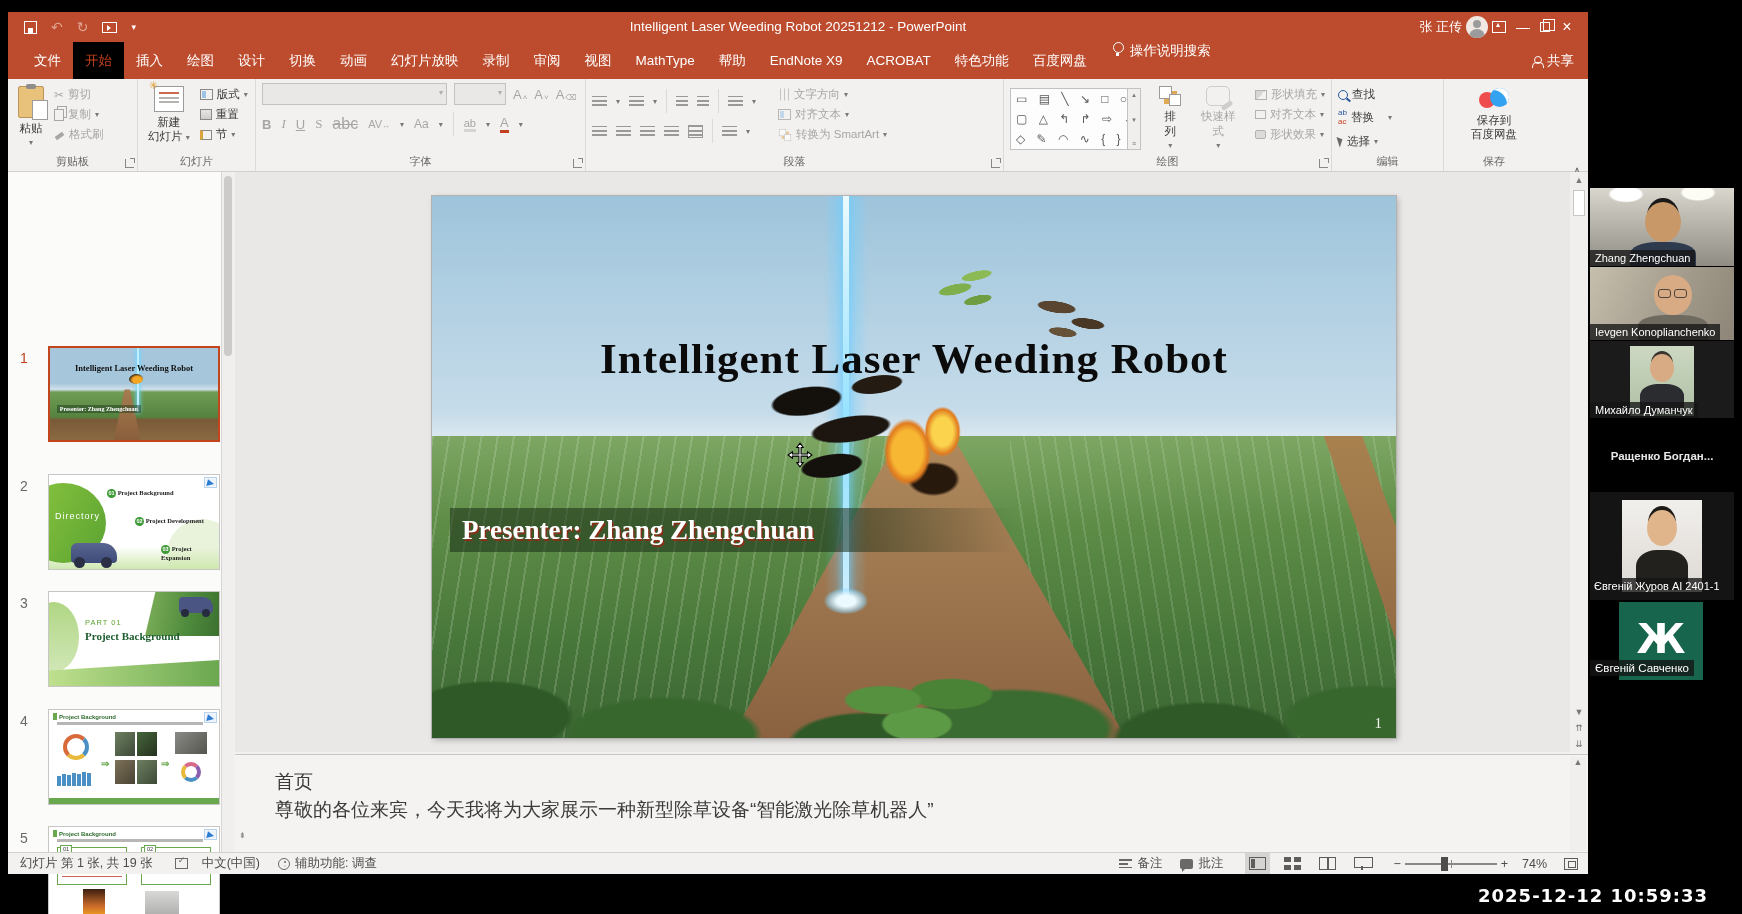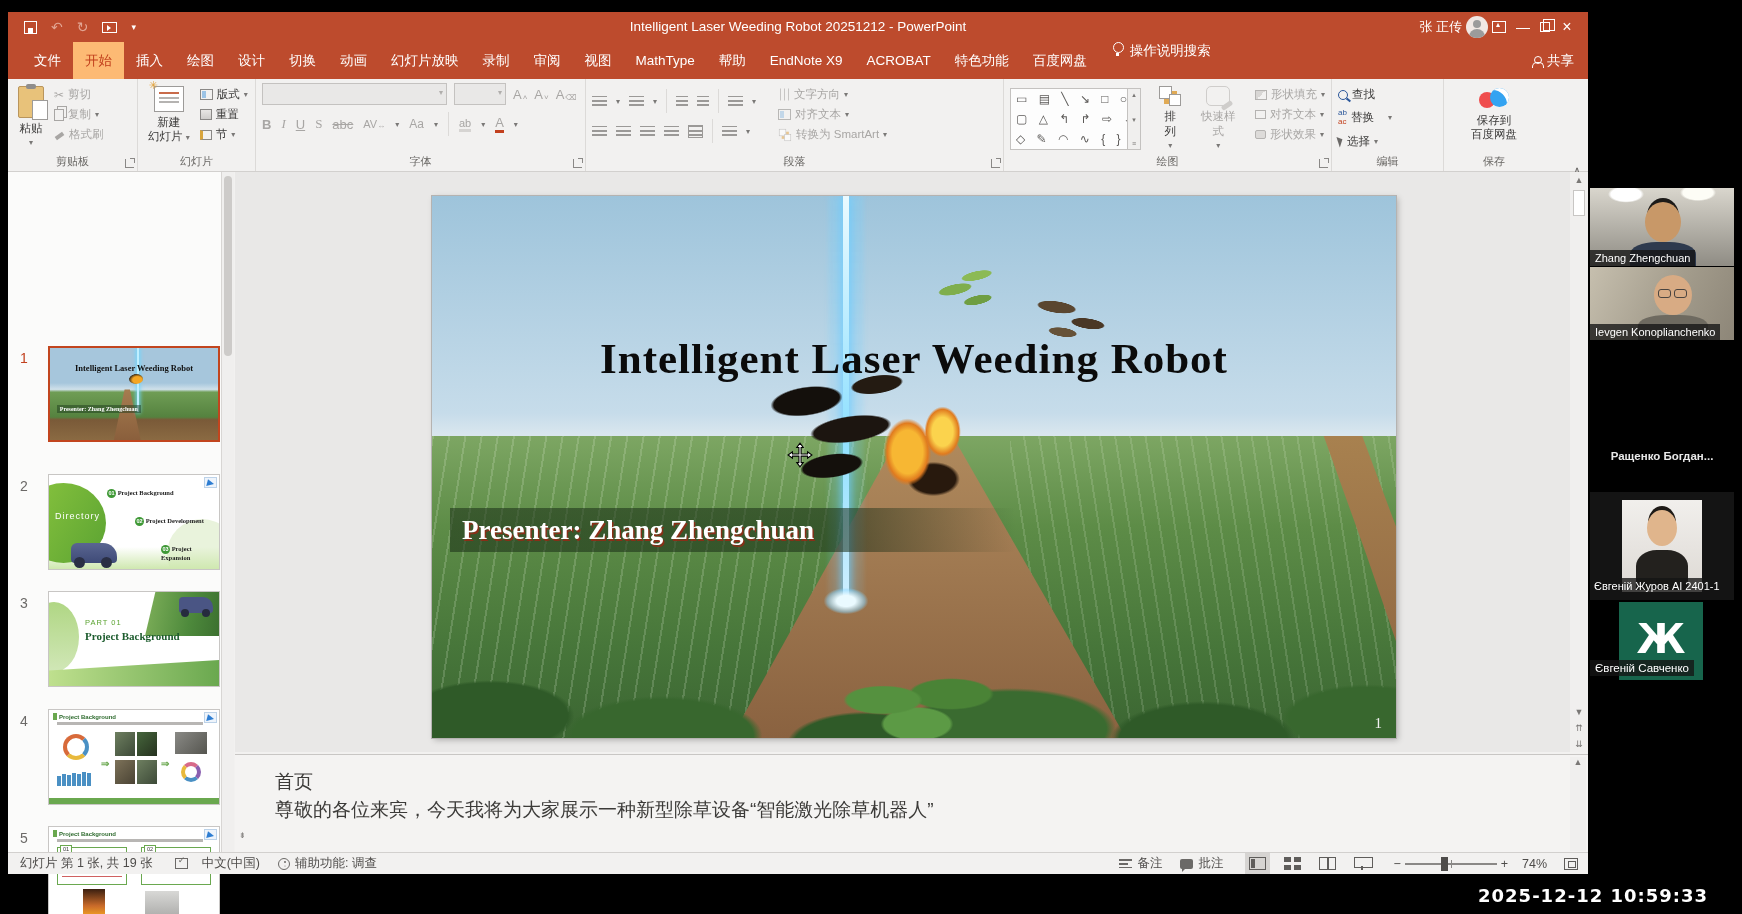--- a/index.html
+++ b/index.html
@@ -27,21 +27,21 @@
   .avatar-circle::after { content:""; position:absolute; left:3px; top:13px; width:16px; height:10px; border-radius:8px 8px 0 0; background:#9b9b9b; }
   .winbtn { color:#fff; font-size:14px; width:26px; text-align:center; }
   .ico-ribbonopt { width:14px; height:12px; border:1.3px solid #fff; display:inline-block; position:relative; }
   .ico-ribbonopt::after { content:"▴"; position:absolute; left:3px; top:-2px; font-size:8px; color:#fff; }
   .ico-restore { width:10px; height:10px; border:1.3px solid #fff; display:inline-block; position:relative; background:#bd4b2d; }
   .ico-restore::before { content:""; position:absolute; left:2px; top:-4px; width:10px; height:10px; border:1.3px solid #fff; }
 
   
   #menubar { position:absolute; left:0; top:30px; width:100%; height:37px; background:#bd4b2d; display:flex; align-items:stretch; color:#fff; }
   .mtab { padding:0 12px; font-size:13.5px; display:flex; align-items:center; white-space:nowrap; }
-  .mtab.active { background:#fdba74; color:#c2401d; }
+  .mtab.active { background:#000000; color:#c2401d; }
   #tellme { display:flex; gap:6px; margin-left:14px; font-size:13.5px; }
   .ico-bulb { width:11px; height:11px; border:1.4px solid #fff; border-radius:50%; display:inline-block; position:relative; }
   .ico-bulb::after { content:""; position:absolute; left:2.5px; top:10px; width:3px; height:3px; background:#fff; }
   #share-item { position:absolute; right:14px; top:30px; height:37px; display:flex; align-items:center; gap:5px; color:#fff; font-size:13.5px; }
   .ico-person { width:10px; height:10px; position:relative; display:inline-block; }
   .ico-person::before { content:""; position:absolute; left:2px; top:0; width:6px; height:6px; border:1.2px solid #fff; border-radius:50%; }
   .ico-person::after { content:""; position:absolute; left:0; top:6px; width:10px; height:5px; border:1.2px solid #fff; border-bottom:none; border-radius:5px 5px 0 0; }
 
   
   #ribbon { position:absolute; left:0; top:67px; width:100%; height:93px; background:#f2f1f0; border-bottom:1px solid #d2d0ce; display:flex; }
@@ -401,21 +401,21 @@
           <span class="fbtn">
               <span>A</span>
               <span style="font-size:8px;">⌫</span>
             </span>
         </div>
         <div class="fg-row" style="gap:10px;">
           <span class="fglyph" style="font-weight:bold;">B</span>
           <span class="fglyph" style="font-style:italic; font-family:'Liberation Serif',serif;">I</span>
           <span class="fglyph" style="text-decoration:underline;">U</span>
           <span class="fglyph" style="font-family:'Liberation Serif',serif;">S</span>
-          <span class="fglyph" style="text-decoration:line-through; font-size:13px;">abc</span>
+          <span class="fglyph" style="text-decoration:line-through; font-size:16px;">abc</span>
           <span class="fglyph" style="font-size:11px;"><span>AV</span><span style="font-size:8px;">↔</span></span>
           <span class="caret">▾</span>
           <span class="fglyph" style="font-size:12px;">Aa</span>
           <span class="caret">▾</span>
           <span class="vdiv"></span>
           <span class="fglyph" style="font-size:11px; border-bottom:3px solid #d6d4d2;"><span>ab</span></span>
           <span class="caret">▾</span>
           <span class="fglyph" style="border-bottom:3px solid #c2401d;"><span>A</span></span>
           <span class="caret">▾</span>
         </div>
@@ -728,20 +728,29 @@
     </div>
     <div class="vtile" id="tile-ievgen">
       <span class="pface" style="left:48px; top:6px; width:70px; height:66px;">
         <span class="head" style="left:16px; top:2px; width:38px; height:40px; background:#d8ab84;"></span>
         <span class="head" style="left:20px; top:16px; width:13px; height:9px; background:transparent; border:1.5px solid #4a4440; border-radius:3px;"></span>
         <span class="head" style="left:36px; top:16px; width:13px; height:9px; background:transparent; border:1.5px solid #4a4440; border-radius:3px;"></span>
         <span class="body" style="left:0; top:42px; width:70px; height:26px; background:#6e6a60;"></span>
       </span>
       <span class="vlabel">Ievgen Konoplianchenko</span>
     </div>
+    <div class="vtile" id="tile-mykhailo">
+      <span id="photo-mykhailo">
+        <span class="pface" style="left:10px; top:6px; width:44px; height:62px;">
+          <span class="head" style="left:10px; top:2px; width:24px; height:28px; background:#d8ab84; box-shadow:0 -4px 0 -1px #3a3430;"></span>
+          <span class="body" style="left:0; top:32px; width:44px; height:30px; background:#2a2c30;"></span>
+        </span>
+      </span>
+      <span class="vlabel">Михайло Думанчук</span>
+    </div>
     <div id="name-only">Ращенко  Богдан...</div>
     <div class="vtile" id="tile-zhurov">
       <span id="photo-zhurov">
         <span class="pface" style="left:14px; top:6px; width:52px; height:84px;">
           <span class="head" style="left:11px; top:4px; width:30px; height:36px; background:#e0b58c; box-shadow:0 -5px 0 -1px #1e1a16;"></span>
           <span class="body" style="left:0; top:44px; width:52px; height:40px; background:#23211e;"></span>
         </span>
       </span>
     </div>
     <div id="label-zhurov">Євгеній Журов AI 2401-1</div>

